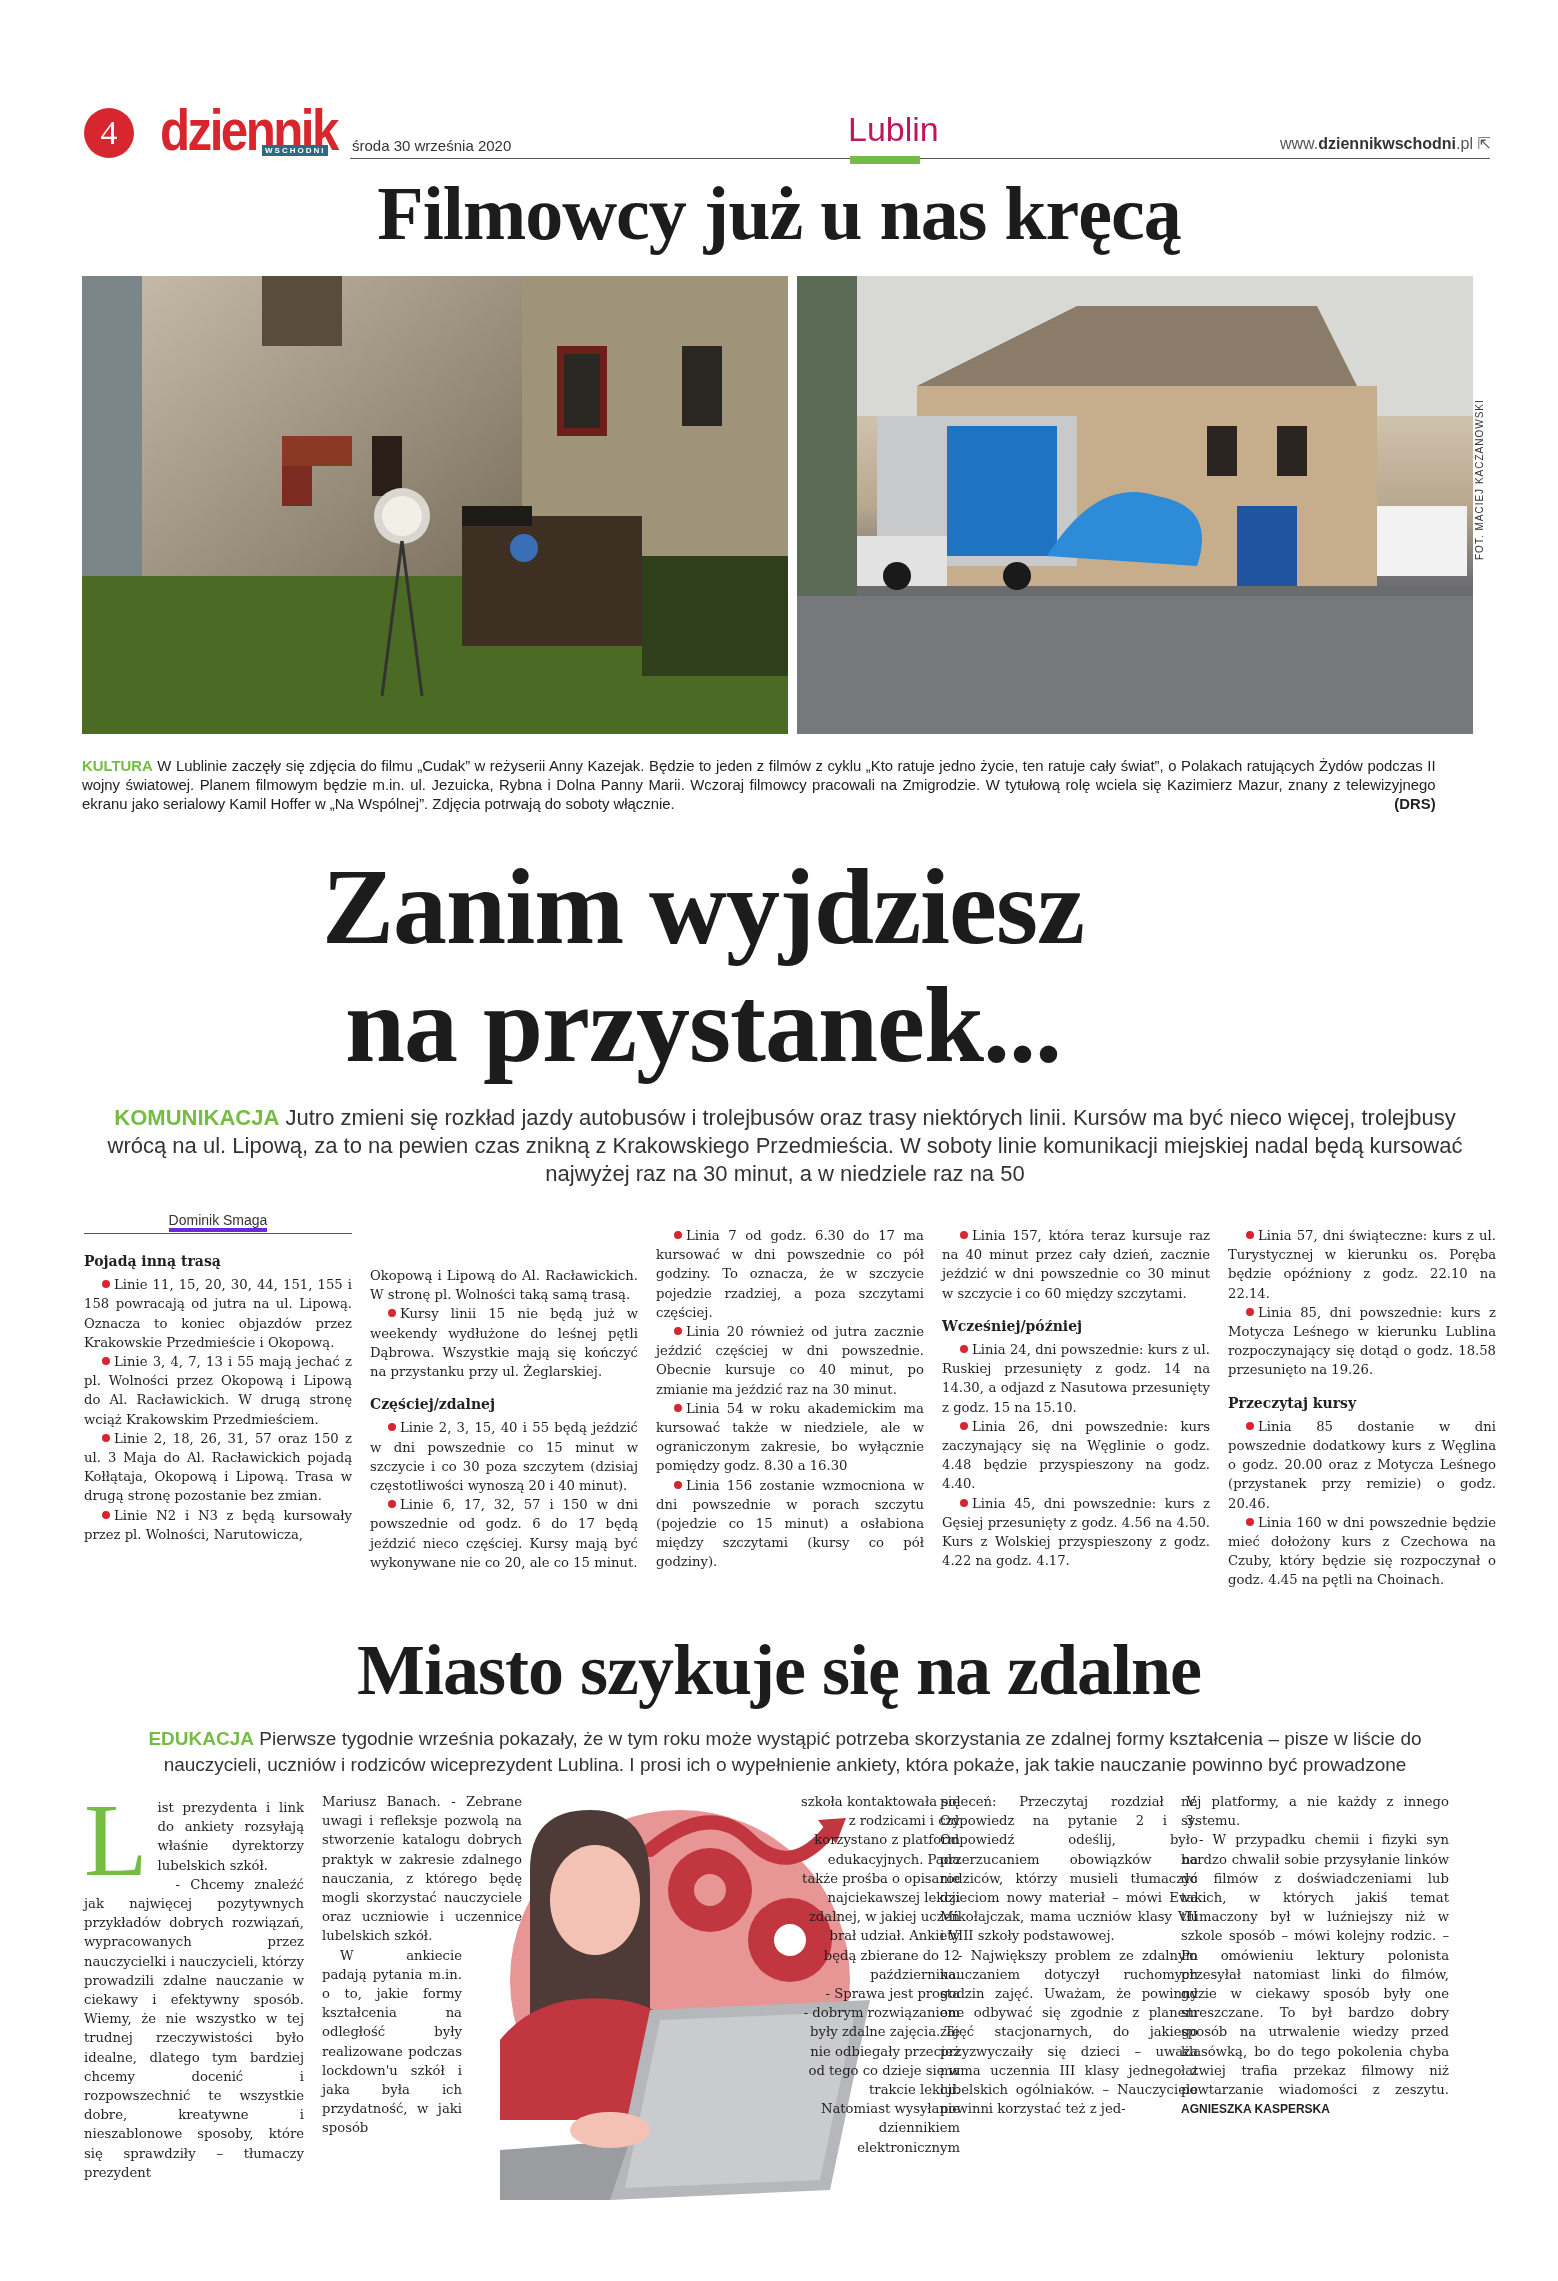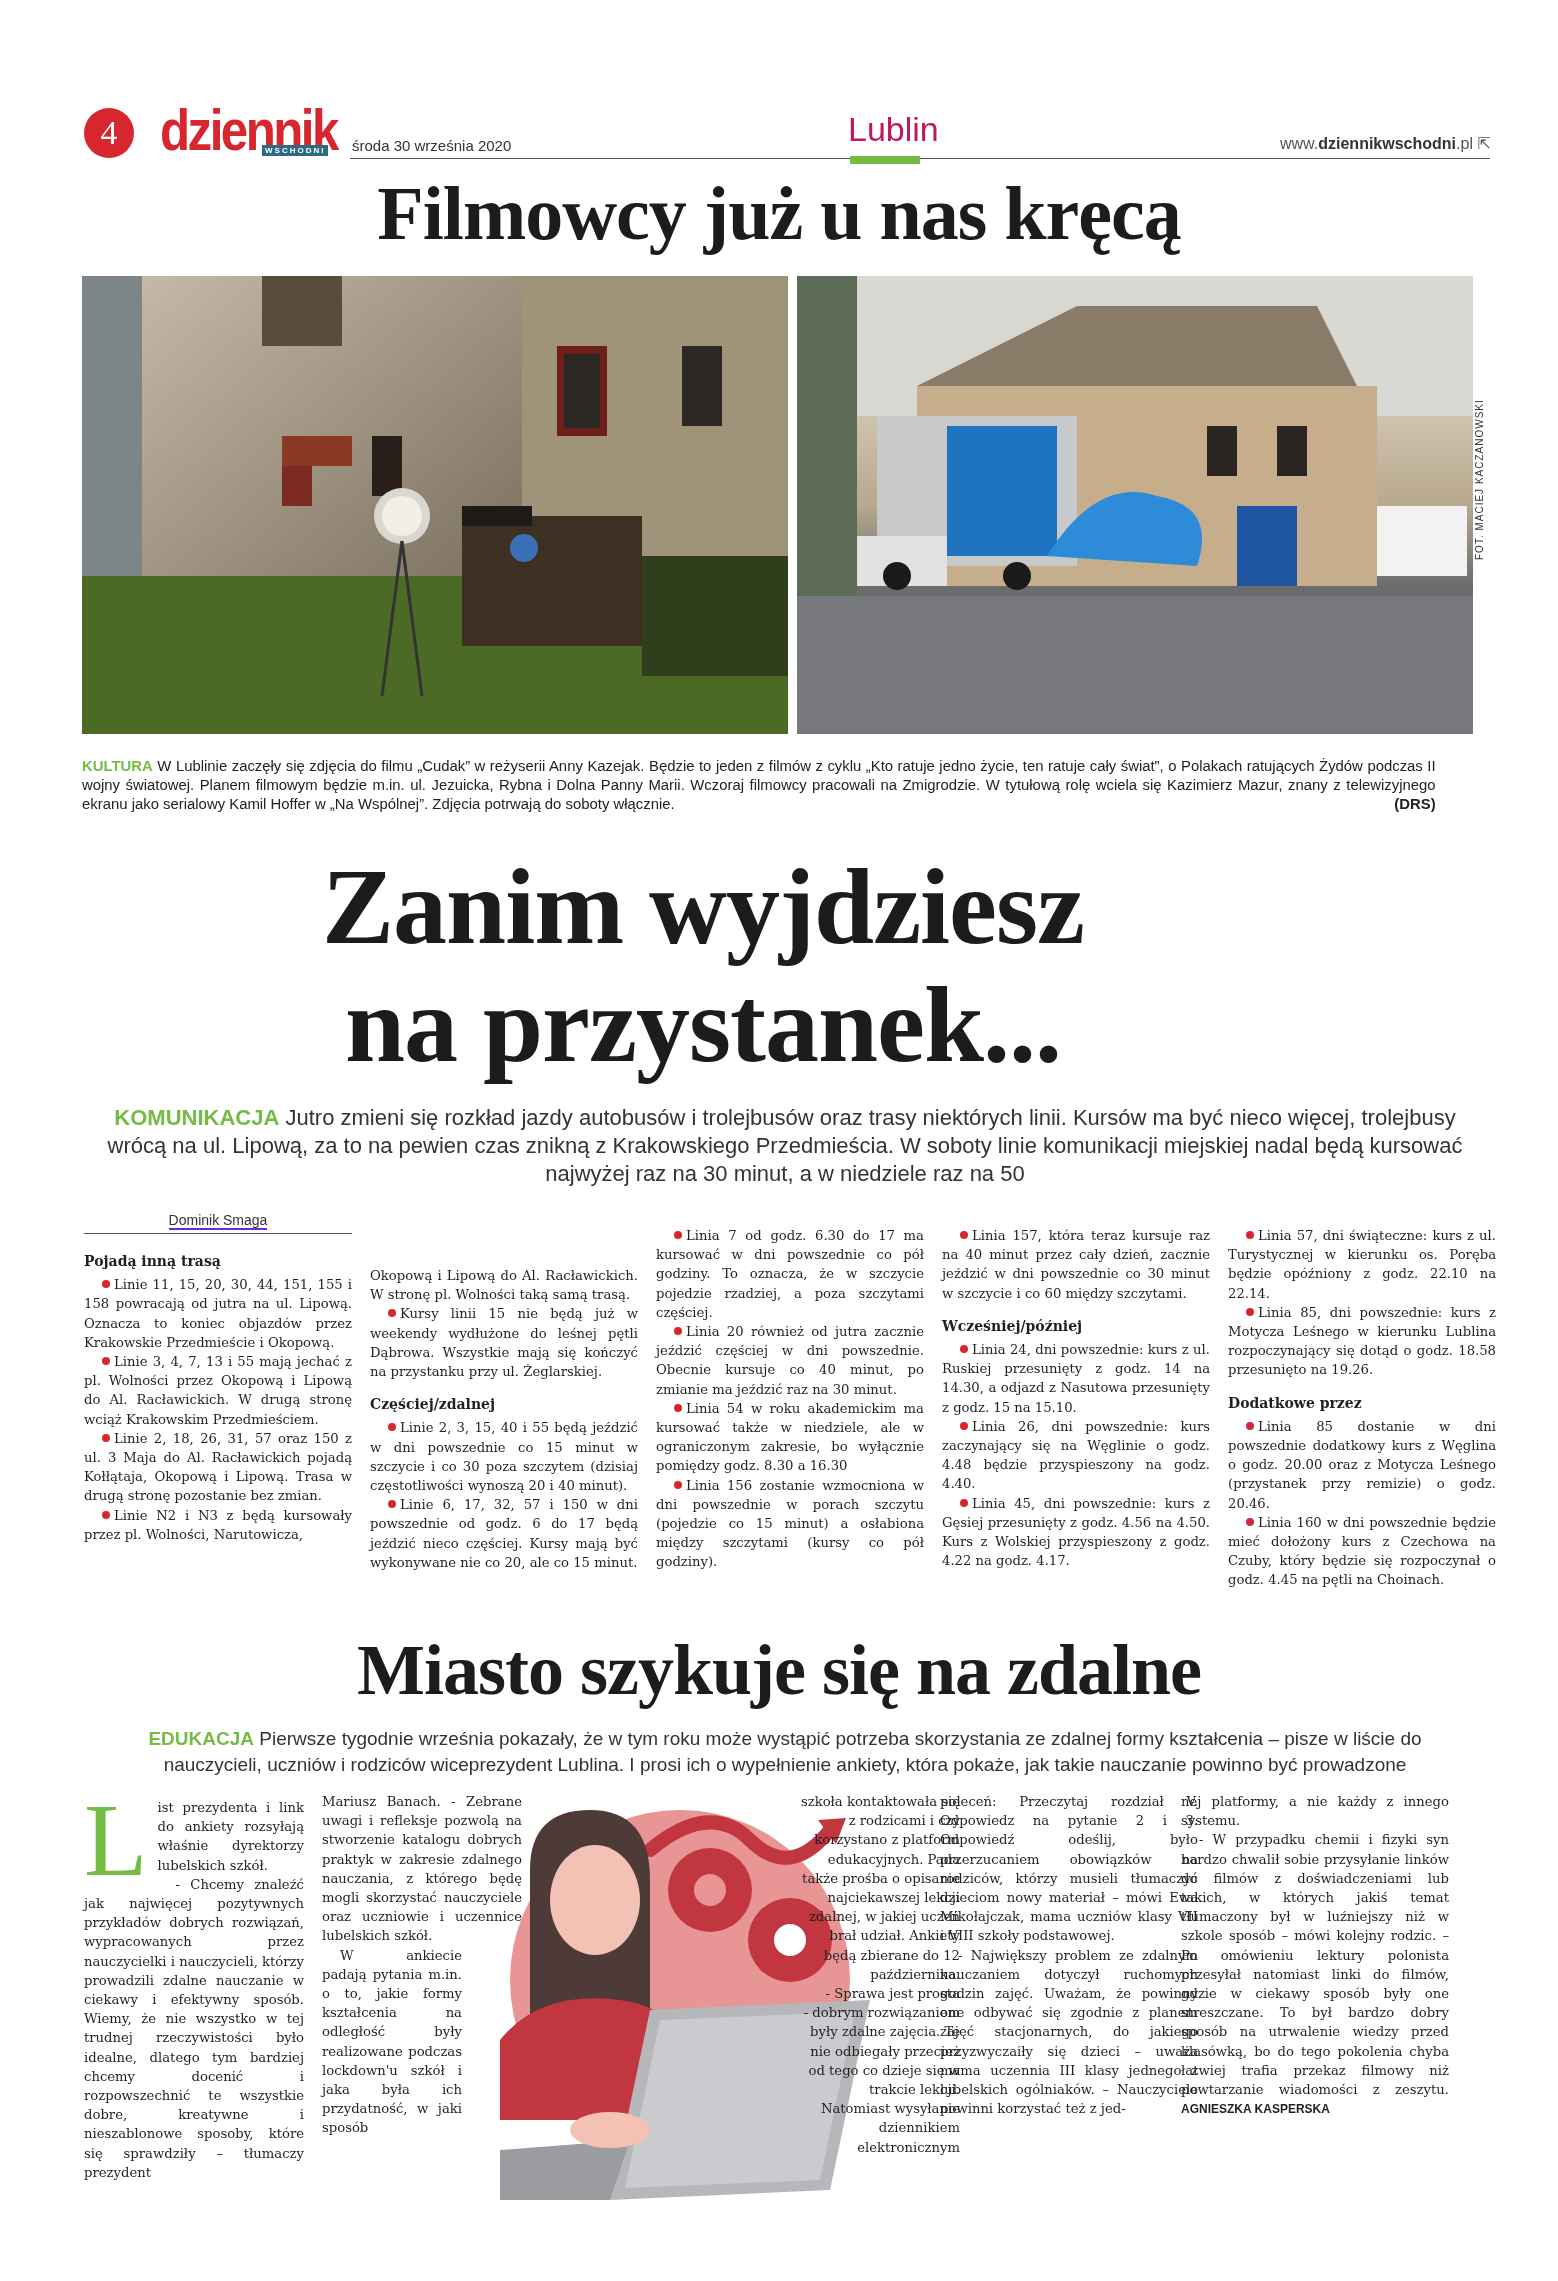--- a/index.html
+++ b/index.html
@@ -35,21 +35,21 @@
   .lead { left: 100px; top: 1104px; width: 1370px; text-align: center; font-family: "Liberation Sans", sans-serif; font-size: 22px; line-height: 28px; color: #333; }
   .lead-2 { left: 100px; top: 1726px; width: 1370px; text-align: center; font-family: "Liberation Sans", sans-serif; font-size: 19px; line-height: 26px; color: #333; }
 
   .col { position: absolute; font-family: "DejaVu Serif", serif; font-size: 13.2px; line-height: 19.2px; color: #231f20; text-align: justify; hyphens: manual; }
   .col p { text-indent: 18px; }
   .col p.noindent { text-indent: 0; }
   .col h3 { font-size: 14px; font-weight: bold; margin-top: 8px; margin-bottom: 4px; font-family: "DejaVu Serif", serif; }
   .bullet { display: inline-block; width: 8px; height: 8px; border-radius: 50%; background: #d7262e; margin-right: 4px; vertical-align: 1px; }
 
   .byline { left: 84px; top: 1212px; width: 268px; height: 22px; border-bottom: 1px solid #555; text-align: center; font-family: "Liberation Sans", sans-serif; font-size: 14px; color: #333; }
-  .byline span { border-bottom: 2px solid #6d28d9; padding-bottom: 0; }
+  .byline span { border-bottom: 4px solid #6d28d9; padding-bottom: 0; }
 
   .c1 { left: 84px; top: 1244px; width: 268px; }
   .c2 { left: 370px; top: 1246px; width: 268px; margin-top: 20px; }
   .c3 { left: 656px; top: 1226px; width: 268px; }
   .c4 { left: 942px; top: 1226px; width: 268px; }
   .c5 { left: 1228px; top: 1226px; width: 268px; }
 
   .d1 { left: 84px; top: 1798px; width: 220px; }
   .d2 { left: 322px; top: 1792px; width: 200px; }
   .d3 { left: 800px; top: 1792px; width: 160px; text-align: right; }
@@ -173,21 +173,21 @@
   <p><span class="bullet"></span><span>Linia 157, która teraz kursuje raz na 40 minut przez cały dzień, zacznie jeździć w dni powszednie co 30 minut w szczycie i co 60 między szczytami.</span></p>
   <h3 style="margin-top:14px">Wcześniej/później</h3>
   <p><span class="bullet"></span><span>Linia 24, dni powszednie: kurs z ul. Ruskiej przesunięty z godz. 14 na 14.30, a odjazd z Nasutowa przesunięty z godz. 15 na 15.10.</span></p>
   <p><span class="bullet"></span><span>Linia 26, dni powszednie: kurs zaczynający się na Węglinie o godz. 4.48 będzie przyspieszony na godz. 4.40.</span></p>
   <p><span class="bullet"></span><span>Linia 45, dni powszednie: kurs z Gęsiej przesunięty z godz. 4.56 na 4.50. Kurs z Wolskiej przyspieszony z godz. 4.22 na godz. 4.17.</span></p>
 </div>
 
 <div class="col c5">
   <p><span class="bullet"></span><span>Linia 57, dni świąteczne: kurs z ul. Turystycznej w kierunku os. Poręba będzie opóźniony z godz. 22.10 na 22.14.</span></p>
   <p><span class="bullet"></span><span>Linia 85, dni powszednie: kurs z Motycza Leśnego w kierunku Lublina rozpoczynający się dotąd o godz. 18.58 przesunięto na 19.26.</span></p>
-  <h3 style="margin-top:14px">Dodatkowe przez</h3>
+  <h3 style="margin-top:14px">Przeczytaj kursy</h3>
   <p><span class="bullet"></span><span>Linia 85 dostanie w dni powszednie dodatkowy kurs z Węglina o godz. 20.00 oraz z Motycza Leśnego (przystanek przy remizie) o godz. 20.46.</span></p>
   <p><span class="bullet"></span><span>Linia 160 w dni powszednie będzie mieć dołożony kurs z Czechowa na Czuby, który będzie się rozpoczynał o godz. 4.45 na pętli na Choinach.</span></p>
 </div>
 
 <h1 class="hl hl-3">Miasto szykuje się na zdalne</h1>
 
 <div class="abs lead-2">
   <span class="kicker">EDUKACJA</span>
   <span>Pierwsze tygodnie września pokazały, że w tym roku może wystąpić potrzeba skorzystania ze zdalnej formy kształcenia – pisze w liście do nauczycieli, uczniów i rodziców wiceprezydent Lublina. I prosi ich o wypełnienie ankiety, która pokaże, jak takie nauczanie powinno być prowadzone</span>
 </div>

